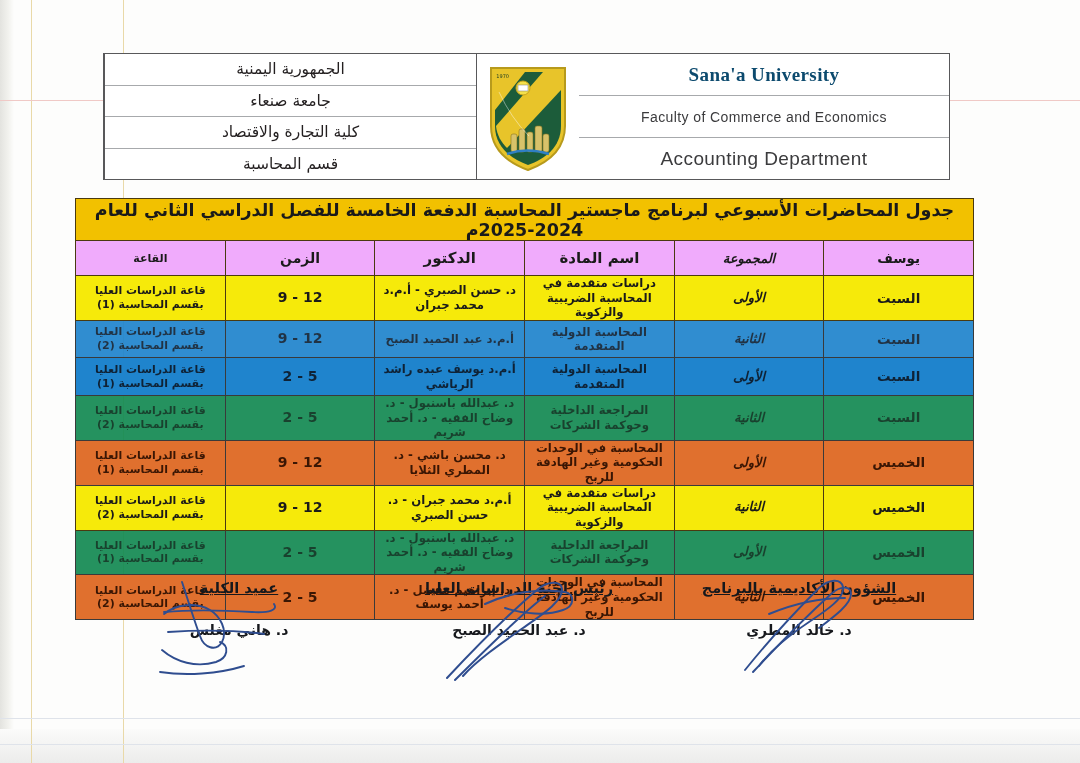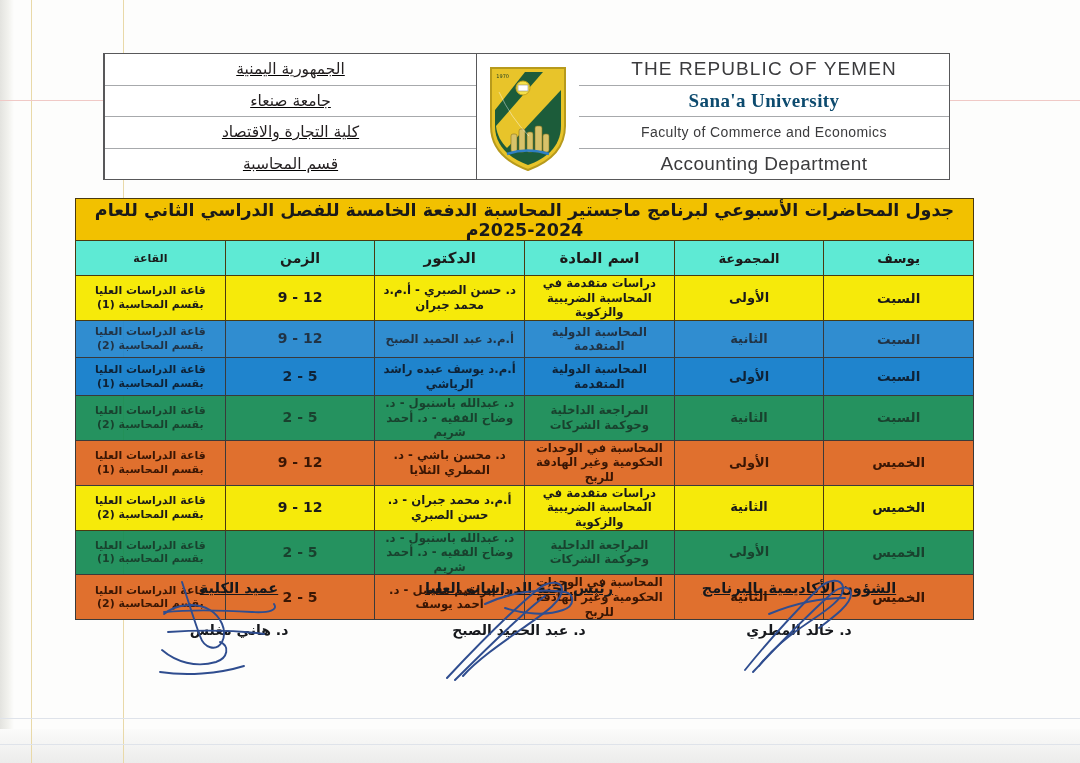--- a/index.html
+++ b/index.html
@@ -65,21 +65,20 @@
     background: #ffffff;
   }
   .lh-col {
     box-sizing: border-box;
     display: flex;
     flex-direction: column;
   }
   .lh-arabic {
     width: 372px;
     border-left: 1.2px solid #58585a;
-    text-decoration: underline;
   }
   .lh-logo {
     width: 103px;
     border-left: 1.2px solid #58585a;
     align-items: center;
     justify-content: center;
   }
   .lh-english { flex: 1; }
 
   .lh-cell {
@@ -137,32 +136,32 @@
   .title-bar {
     background: #f2c100;
     height: 42px;
     font-size: 17.5px;
     font-weight: bold;
     color: #141414;
     letter-spacing: 0px;
     padding: 0 10px !important;
   }
   .hdr td {
-    background: #5eead4;
+    background: #f0abfc;
     height: 35px;
     font-size: 15px;
   }
   .schedule tbody tr.data td {
     height: 37.5px;
     font-size: 11.7px;
     line-height: 1.25;
     padding: 0 3px !important;
   }
   .c-day      { width: 78px;  font-size: 13.5px !important; }
-  .c-group    { width: 80px;  font-size: 13px !important; }
+  .c-group    { width: 80px;  font-size: 13px !important; font-style: italic; }
   .c-subject  { width: 248px; }
   .c-doctor   { width: 248px; }
   .c-time     { width: 54px;  direction: ltr; font-size: 14px !important; }
   .c-hall     { width: 191px; font-size: 11px !important; }
 
   tr.row-yellow td { background: #f6ea0a; }
   tr.row-blue   td { background: #1f84cd; color: #0f2235; }
   tr.row-green  td { background: #138a52; color: #06321d; }
   tr.row-orange td { background: #e0702e; color: #3a1604; }
 
@@ -249,21 +248,20 @@
           <rect x="50" y="64" width="7" height="26" rx="2"></rect>
           <rect x="58" y="72" width="6" height="18" rx="2"></rect>
         </g>
         <path d="M22 92 q20 -7 42 0" stroke="#2f7fc4" stroke-width="2.5" fill="none"></path>
         <path d="M14 30 q12 26 30 44" stroke="#ffffff" stroke-width=".8" fill="none" opacity=".55"></path>
       </svg>
     </div>
   </div>
 
   <div class="lh-col lh-english">
-    <div class="lh-cell e1">THE REPUBLIC OF YEMEN</div>
     <div class="lh-cell e2">Sana'a University</div>
     <div class="lh-cell e3">Faculty of Commerce and Economics</div>
     <div class="lh-cell e4">Accounting Department</div>
   </div>
 </div>
 
 <table class="schedule">
   <tbody>
     <tr>
       <td class="title-bar" colspan="6">جدول المحاضرات الأسبوعي لبرنامج ماجستير المحاسبة الدفعة الخامسة للفصل الدراسي الثاني للعام 2024-2025م</td>

